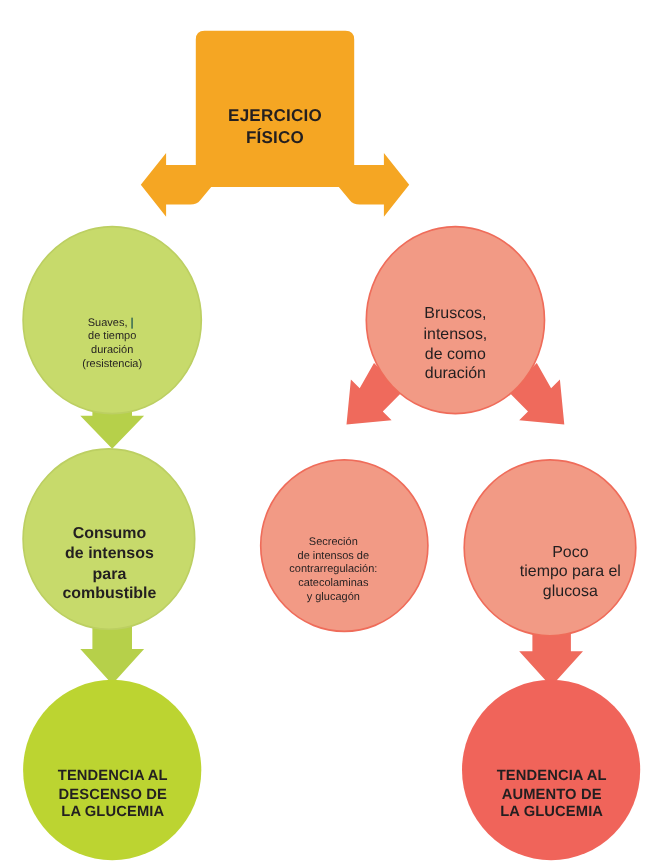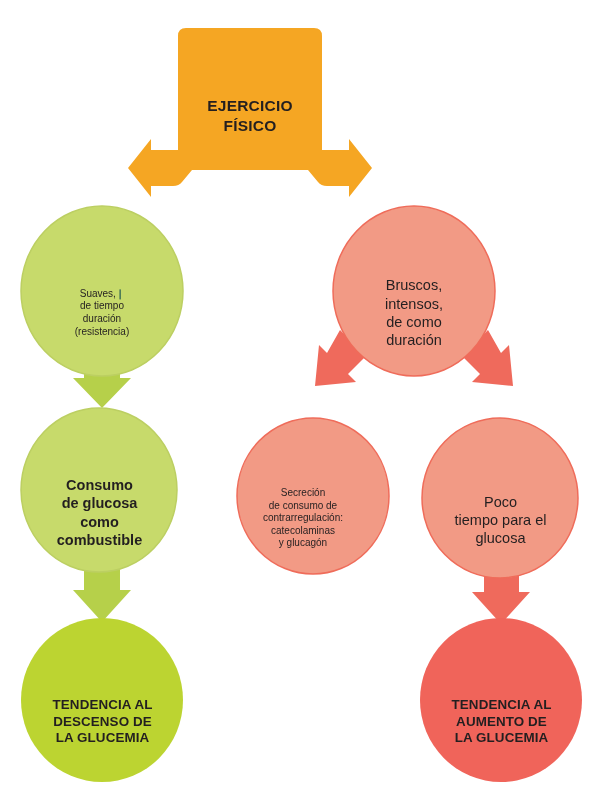--- a/index.html
+++ b/index.html
@@ -78,21 +78,21 @@
     font-weight: bold;
   }
   #node-secrecion {
     left: 227px;
     top: 418px;
     width: 152px;
     height: 157px;
     font-size: 10px;
   }
   #node-poco {
-    left: 422px;
+    left: 440px;
     top: 418px;
     width: 157px;
     height: 160px;
     font-size: 14.5px;
   }
 
   
   #node-descenso {
     left: 21px;
     top: 618px;
@@ -212,30 +212,30 @@
       <div>Bruscos,</div>
       <div>intensos,</div>
       <div>de como</div>
       <div>duración</div>
     </div>
   </div>
 
   <div class="node" id="node-consumo">
     <div class="label">
       <div>Consumo</div>
-      <div>de glucosa</div>
-      <div>como</div>
+      <div>de intensos</div>
+      <div>para</div>
       <div>combustible</div>
     </div>
   </div>
 
   <div class="node" id="node-secrecion">
     <div class="label">
       <div>Secreción</div>
-      <div>de consumo de</div>
+      <div>de intensos de</div>
       <div>contrarregulación:</div>
       <div>catecolaminas</div>
       <div>y glucagón</div>
     </div>
   </div>
 
   <div class="node" id="node-poco">
     <div class="label">
       <div>Poco</div>
       <div>tiempo para el</div>

